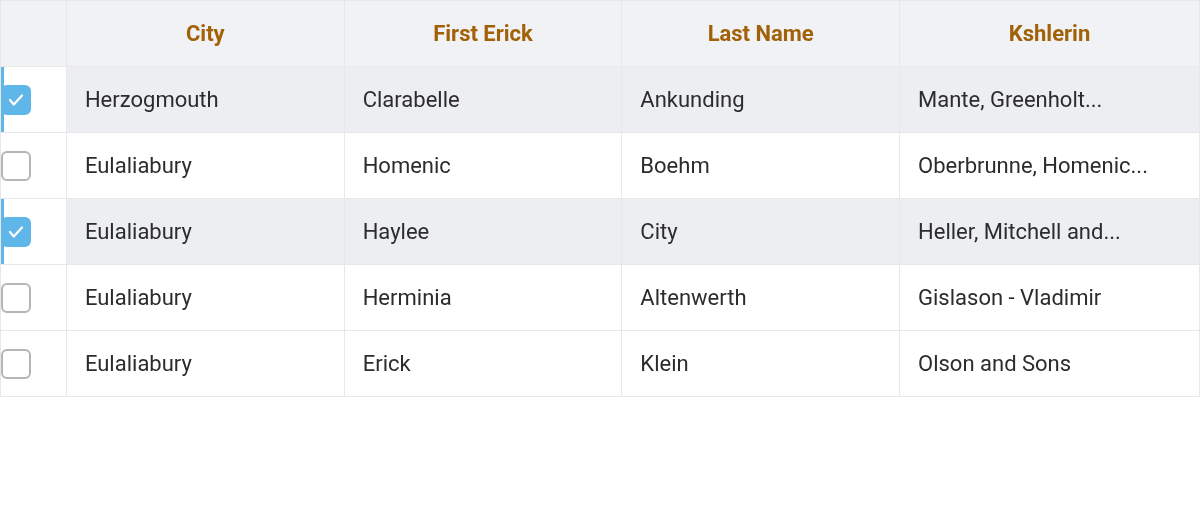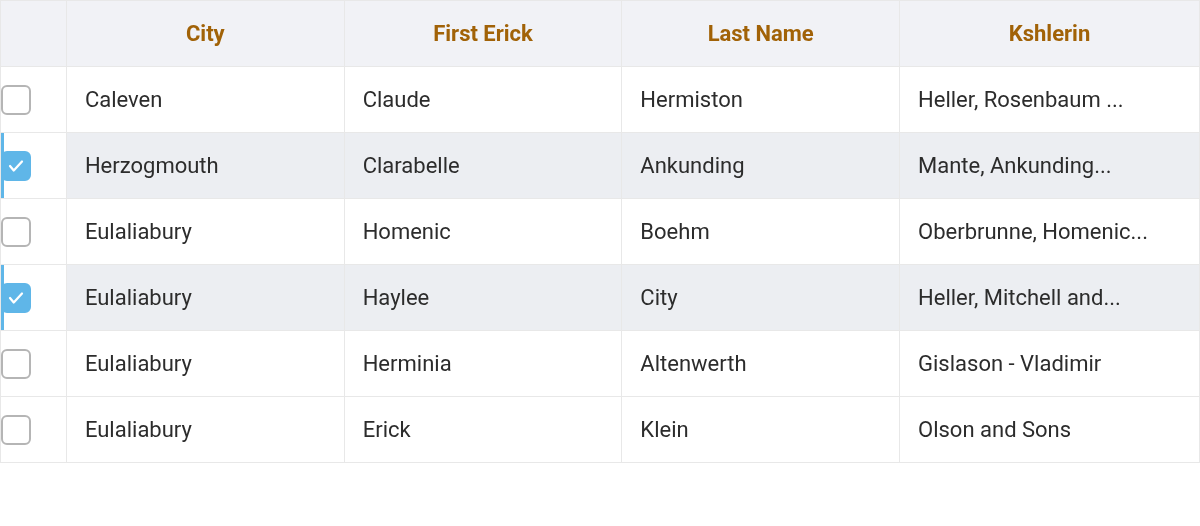--- a/index.html
+++ b/index.html
@@ -105,44 +105,33 @@
   <thead>
     <tr>
       <th class="checkbox-col"></th>
       <th>City</th>
       <th>First Erick</th>
       <th>Last Name</th>
       <th>Kshlerin</th>
     </tr>
   </thead>
   <tbody id="tbody">
-  <tr>
-    <td class="checkbox-col">
-      <span class="checkbox">
-        
-      </span>
-    </td>
-    <td class="col-city">Caleven</td>
-    <td class="col-first">Claude</td>
-    <td class="col-last">Hermiston</td>
-    <td class="col-company">Heller, Rosenbaum ...</td>
-  </tr>
 
   <tr class="row-selected">
     <td class="checkbox-col">
       <span class="checkbox checked">
         <svg viewBox="0 0 24 24">
               <polyline points="4 12 9 18 20 6"></polyline>
             </svg>
       </span>
     </td>
     <td class="col-city">Herzogmouth</td>
     <td class="col-first">Clarabelle</td>
     <td class="col-last">Ankunding</td>
-    <td class="col-company">Mante, Ankunding...</td>
+    <td class="col-company">Mante, Greenholt...</td>
   </tr>
 
   <tr>
     <td class="checkbox-col">
       <span class="checkbox">
         
       </span>
     </td>
     <td class="col-city">Eulaliabury</td>
     <td class="col-first">Homenic</td>

